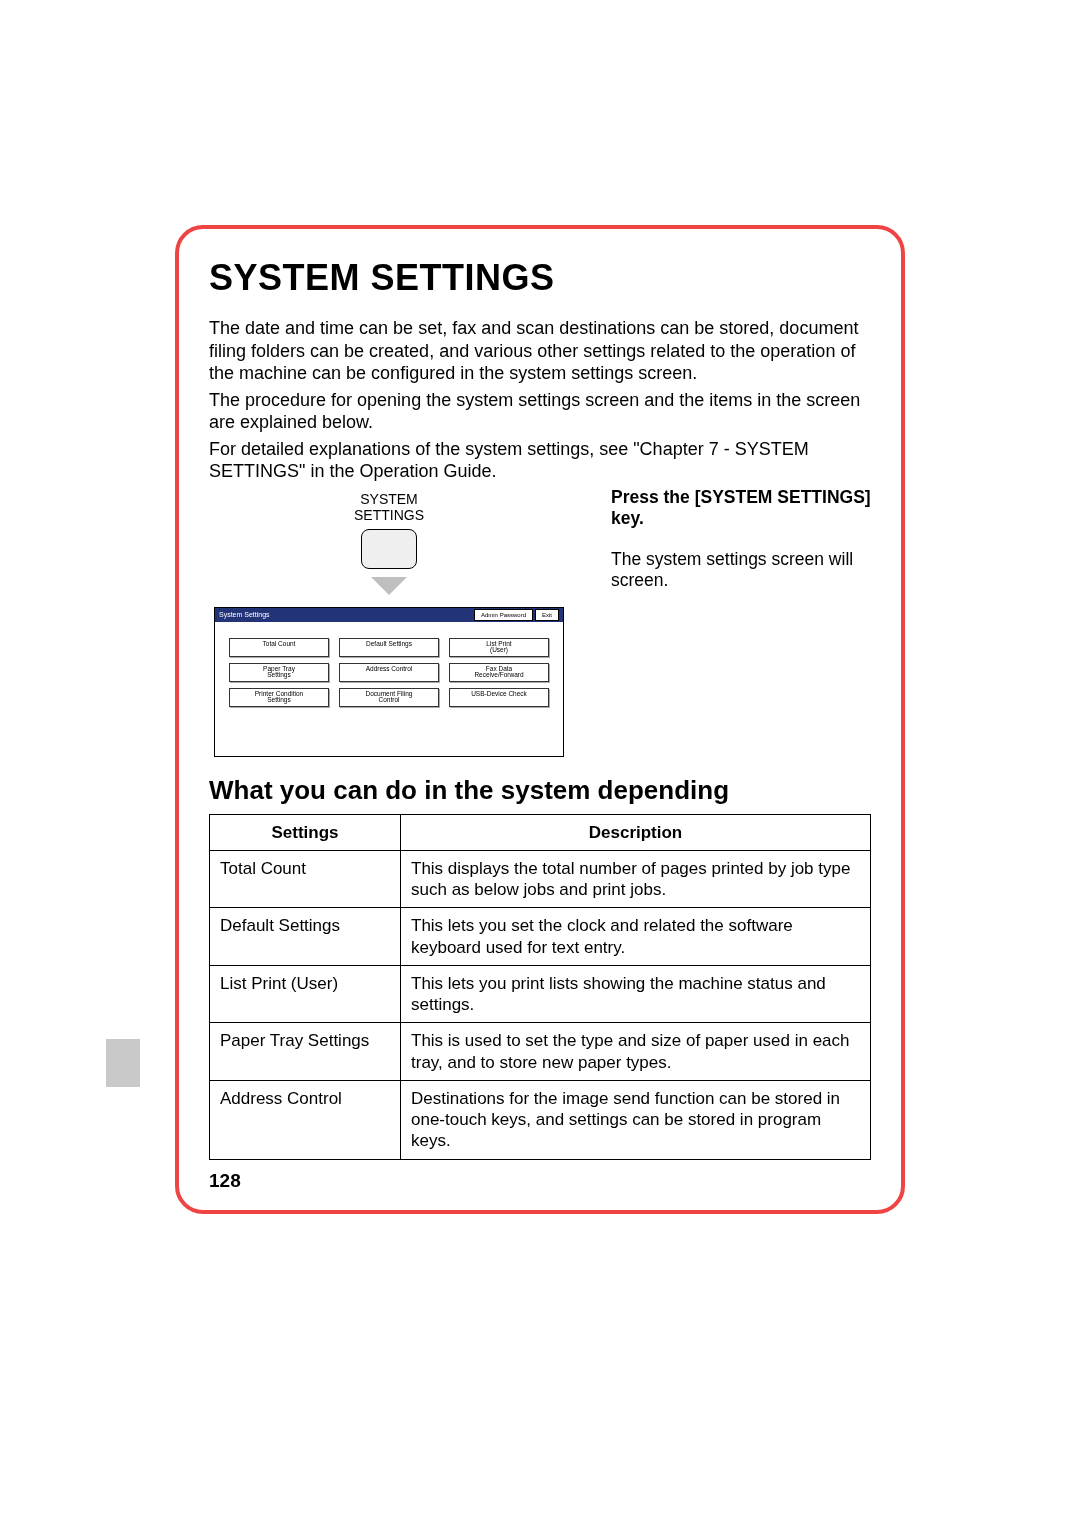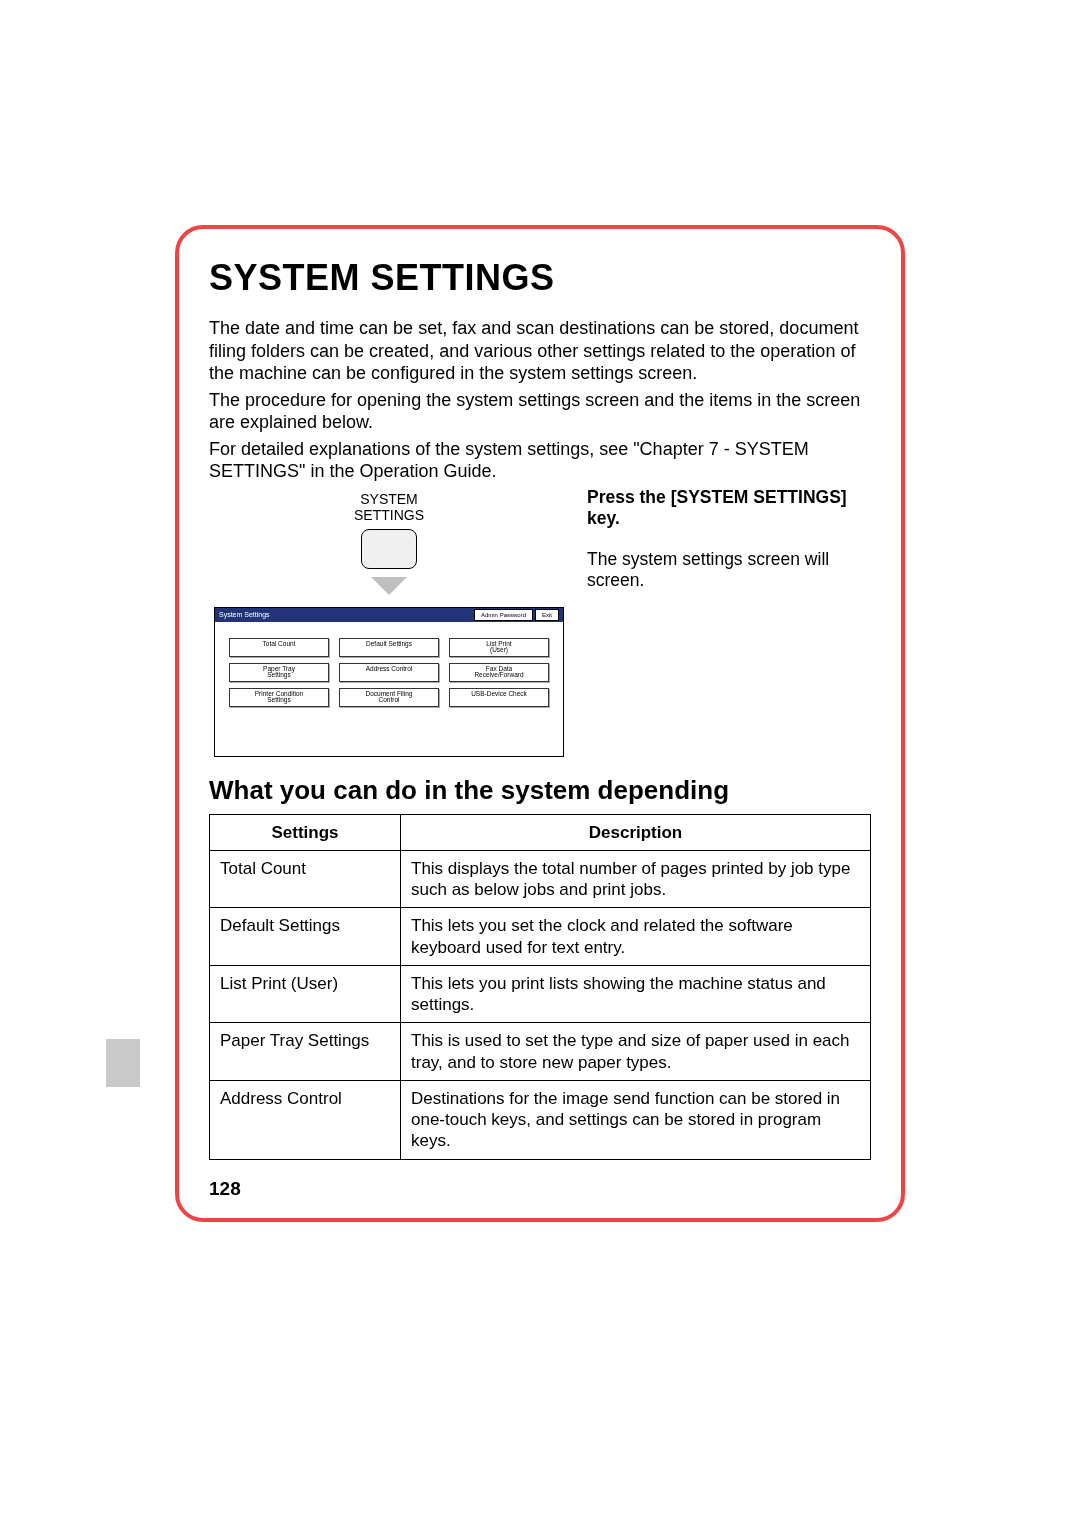--- a/index.html
+++ b/index.html
@@ -119,20 +119,21 @@
     text-align: center;
     padding: 2px 0;
     line-height: 1;
     background: #fff;
     box-shadow: 1px 1px 0 #aaa;
     white-space: pre-line;
   }
   .rightcol {
     flex: 1;
     font-size: 17.5px;
+    margin-left: 24px;
   }
   .rightcol .bold {
     font-weight: bold;
     margin-bottom: 20px;
   }
   table.settings {
     border-collapse: collapse;
     width: 100%;
     margin-top: 8px;
     font-size: 17px;
@@ -147,21 +148,21 @@
   table.settings th {
     font-weight: bold;
     text-align: center;
   }
   table.settings td:first-child, table.settings th:first-child {
     width: 170px;
   }
   .pagenum {
     font-weight: bold;
     font-size: 19px;
-    margin-top: 18px;
+    margin-top: 10px;
   }
   .thumb-tab {
     position: absolute;
     left: 106px;
     top: 1039px;
     width: 34px;
     height: 48px;
     background: #c9c9c9;
   }
 </style>

